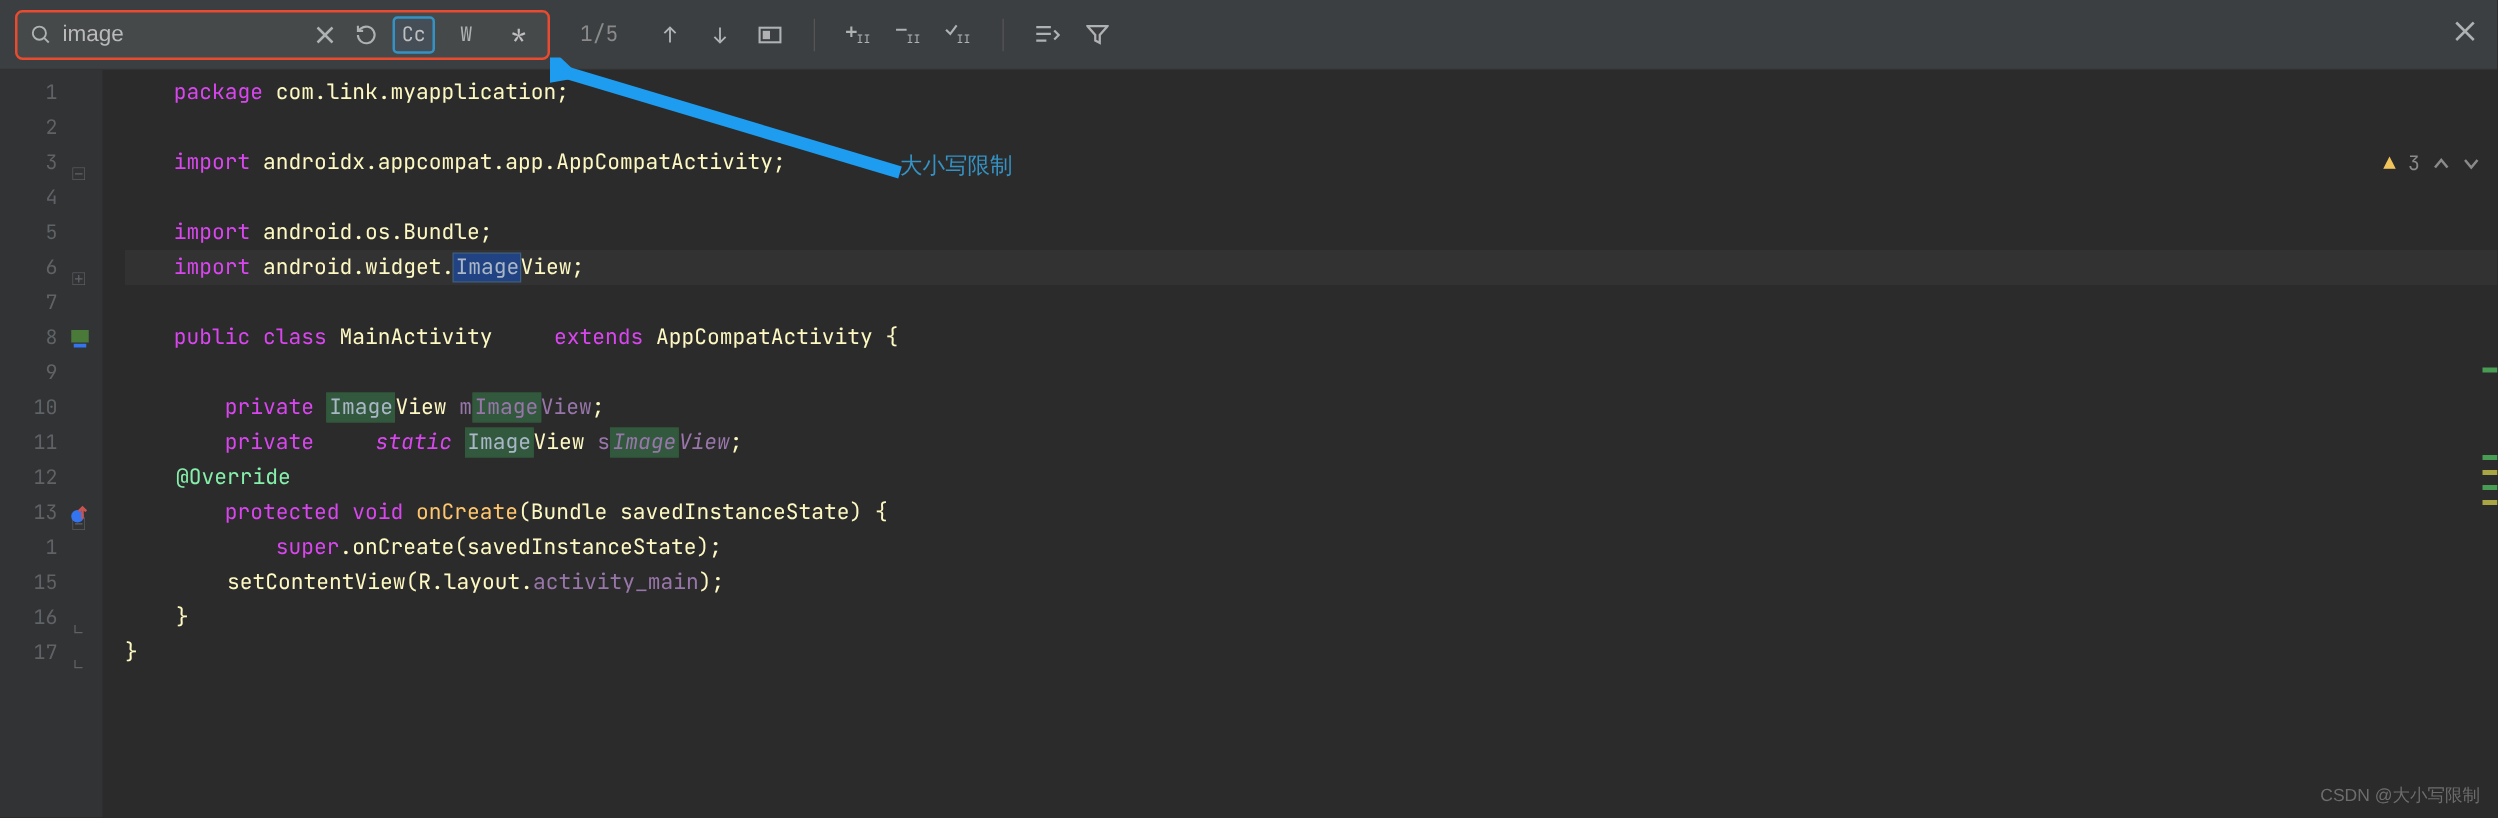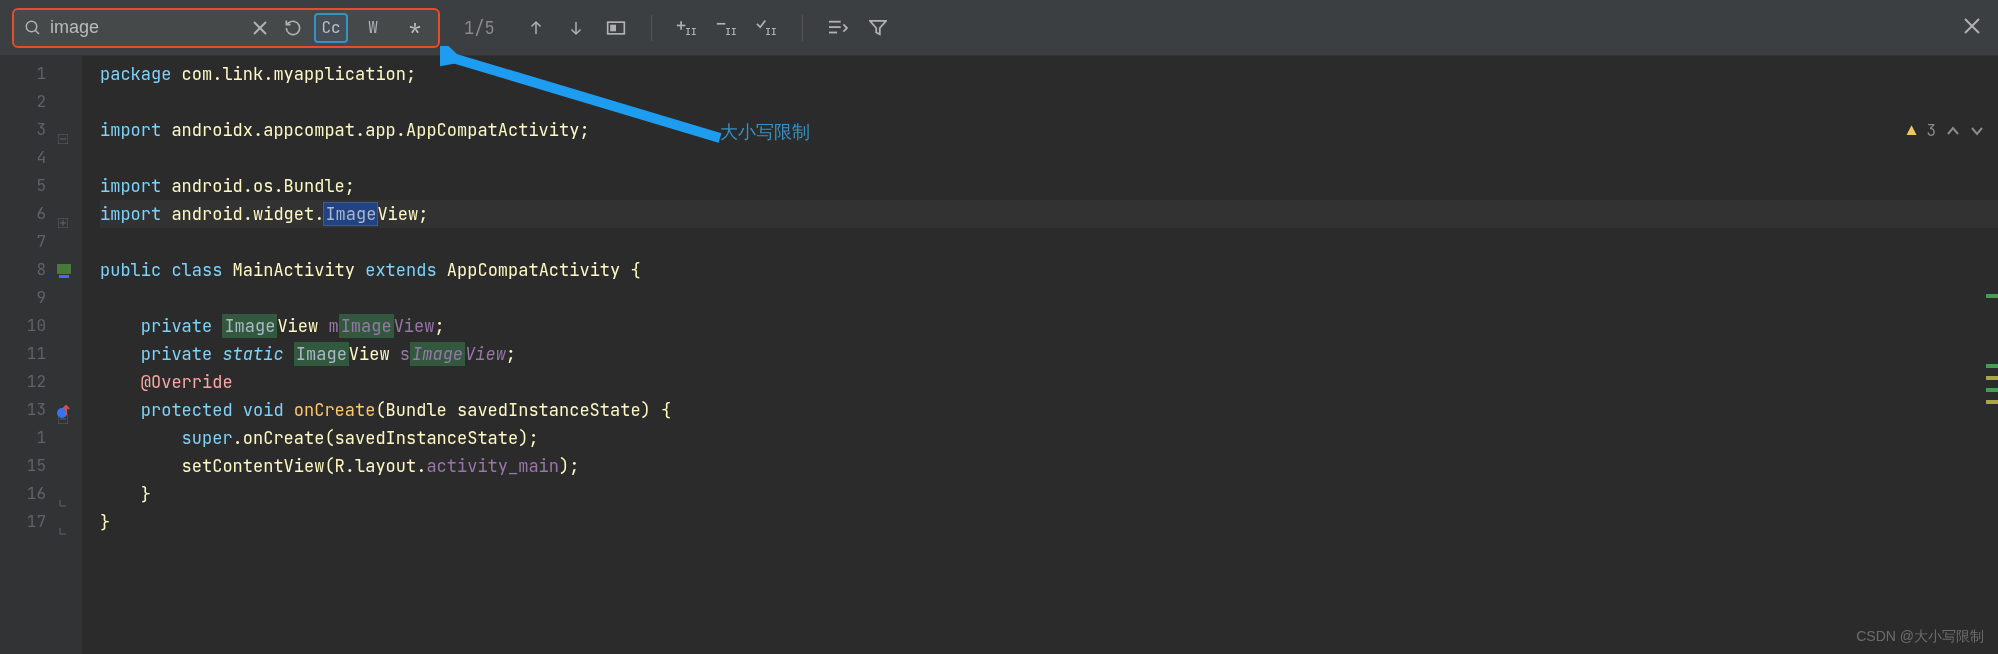--- a/index.html
+++ b/index.html
@@ -46,21 +46,21 @@
 .clear-btn { width:24px; height:24px; display:flex; align-items:center; justify-content:center; cursor:pointer; }
 .clear-btn svg { stroke:#afb1b3; stroke-width:2; }
 .refresh-btn { width:26px; height:26px; display:flex; align-items:center; justify-content:center;}
 .refresh-btn svg{ fill:none; stroke:#afb1b3; stroke-width:2; }
 .opt { width:34px; height:30px; display:flex; align-items:center; justify-content:center; font-size:16px; color:#afb1b3; border-radius:4px; cursor:pointer;text-align:center;}
 .opt.cc { border:2px solid #3592c4; background:#4b6eaf22; color:#bfbfbf; }
 .opt.star { color:#bfbfbf; font-size:20px;}
 
 .result-count { color:#8a8a8a; margin-left:24px; font-size:17px; }
 .toolbar-icons { display:flex; align-items:center; gap:18px; margin-left:30px; }
-.tb-icon { width:22px; height:22px; display:flex; align-items:center; justify-content:center; cursor:pointer;font-weight:bold;}
+.tb-icon { width:22px; height:22px; display:flex; align-items:center; justify-content:center; cursor:pointer;}
 .tb-icon svg { stroke:#afb1b3; fill:none; stroke-width:2;}
 .divider { width:1px; height:26px; background:#555; margin:0 6px; }
 .close-panel { position:absolute; right:18px; top:50%; transform:translateY(-50%); cursor:pointer;}
 .close-panel svg{ stroke:#afb1b3; stroke-width:2;}
 
 
 .editor { display:flex; height:calc(100% - 56px); position:relative;}
 .gutter {
   width:82px;
   background:#313335;
@@ -76,24 +76,24 @@
 .gutter .fold { position:absolute; right:6px; top:50%; transform:translateY(-50%); width:10px; height:10px;}
 .gutter .fold svg{ fill:#606366;}
 .gutter .marker { position:absolute; left:54px; top:4px; width:18px; height:18px;}
 .code {
   flex:1;
   padding:4px 0 0 18px;
   line-height:28px;
   font-size:17px;
   white-space:pre;
 }
-.kw { color:#7dd3fc; }
+.kw { color:#d946ef;margin-left:39px; }
 .type { color:#fef9c3; }
 .fn { color:#ffc66d; }
-.note { color:#fca5a5; }
+.note { color:#86efac; }
 .prop { color:#9876aa; }
 .field { color:#9876aa; }
 .hl { background:#32593d; border:1px solid #32593d; padding:0 1px; }
 .hl-cur { background:#214283; outline:1px solid #3c6086; padding:0 1px; }
 .cur-line { background:#323232; display:inline-block; width:100%;}
 
 
 .status-top { position:absolute; right:14px; top:64px; display:flex; align-items:center; gap:10px; color:#8a8a8a; font-size:16px;}
 .warn-tri { color:#f2c55c; }
 .chev { cursor:pointer; stroke:#8a8a8a;}

